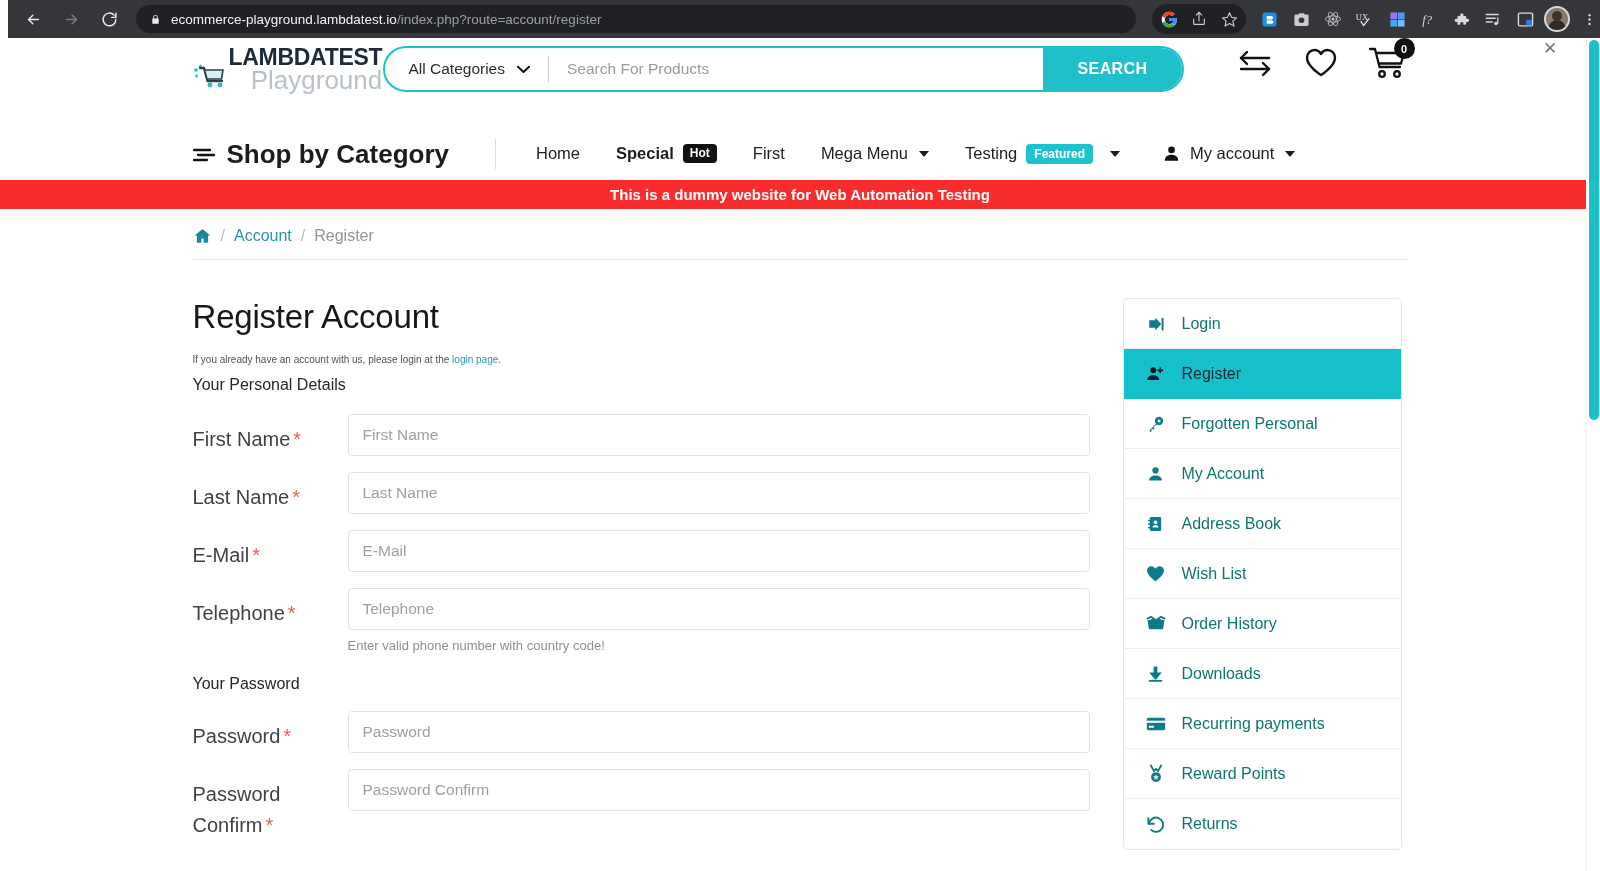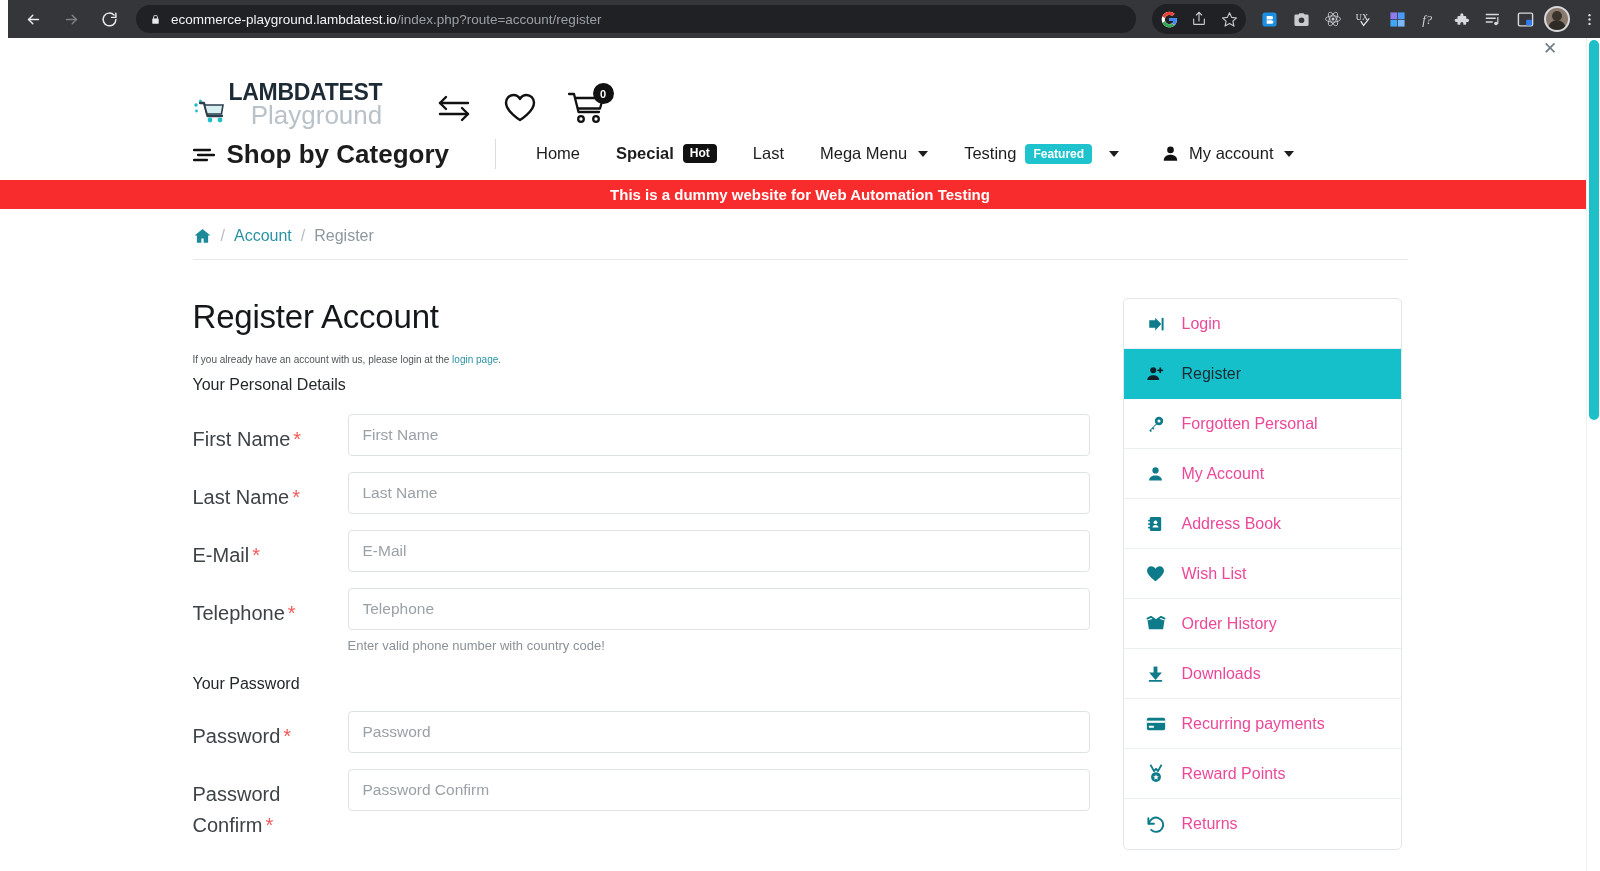--- a/index.html
+++ b/index.html
@@ -118,21 +118,21 @@
 
   .container {
     width: 1215px;
     margin: 0 auto;
     position: relative;
   }
 
   
   .site-header {
     height: 90px;
-    display: flex; align-items: flex-end;
+    display: flex; align-items: flex-start;
     padding-top: 8px;
   }
   .logo {
     width: 168px;
     display: flex; align-items: center;
     position: relative;
     margin-right: 22px;
   }
   .logo-text { line-height: 1; }
   .logo-main {
@@ -330,21 +330,21 @@
     align-self: flex-start;
     background: #fff;
     margin-top: 0px;
   }
   .side-item {
     display: flex; align-items: center;
     gap: 16px;
     height: 50px;
     padding: 0 22px;
     font-size: 16px;
-    color: #ec4899;
+    color: #0f766e;
     border-bottom: 1px solid #eceff1;
     cursor: pointer;
     white-space: nowrap;
   }
   .side-item:last-child { border-bottom: none; }
   .side-item.active {
     background: #15c0cb;
     color: #1a2a32;
     border-bottom-color: #15c0cb;
   }
@@ -503,20 +503,33 @@
             <circle cx="17" cy="26" r="2.4" fill="#20c0cb"></circle>
               <circle cx="27" cy="26" r="2.4" fill="#20c0cb"></circle>
           </svg>
         </span>
         <span class="logo-text">
           <div class="logo-main">LAMBDATEST</div>
           <div class="logo-sub">Playground</div>
         </span>
       </div>
 
+      <div class="searchbar">
+        <div class="cat-select">
+          <span>All Categories</span>
+          <span>
+            <svg width="13" height="9" viewBox="0 0 14 9">
+                <path d="M1 1.5 L7 7.2 L13 1.5" fill="none" stroke="#111" stroke-width="2.2" stroke-linecap="round" stroke-linejoin="round"></path>
+              </svg>
+          </span>
+        </div>
+        <div class="sep"></div>
+        <input class="search-input" type="text" placeholder="Search For Products" style="">
+        <button class="search-btn">SEARCH</button>
+      </div>
 
       <div class="header-icons">
         <div class="hdr-icon">
           <svg width="38" height="32" viewBox="0 0 38 32" fill="none" stroke="#111" stroke-width="2.4" stroke-linecap="round" stroke-linejoin="round">
             <line x1="5" y1="11" x2="33" y2="11"></line>
               <polyline points="11 5 5 11 11 17"></polyline>
             <line x1="33" y1="22" x2="5" y2="22"></line>
               <polyline points="27 16 33 22 27 28"></polyline>
           </svg>
         </div>
@@ -554,21 +567,21 @@
         <div class="nav-item">
           <span>Home</span>
         </div>
 
         <div class="nav-item">
           <span style="font-weight:600">Special</span>
           <span class="badge-hot">Hot</span>
         </div>
 
         <div class="nav-item">
-          <span>Last</span>
+          <span>First</span>
         </div>
 
         <div class="nav-item">
           <span>Mega Menu</span>
           <span class="caret"></span>
         </div>
 
         <div class="nav-item">
           <span>Testing</span>
           <span class="badge-featured">Featured</span>

